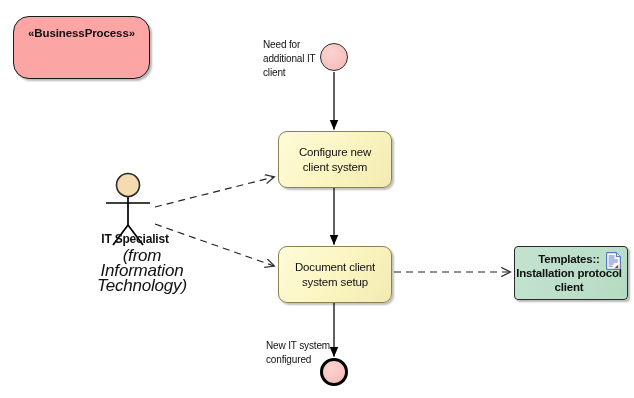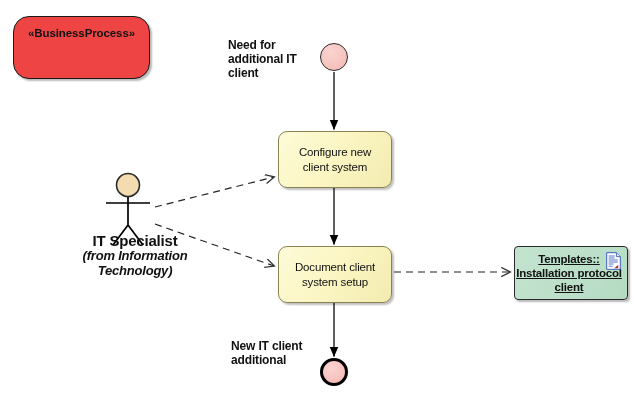--- a/index.html
+++ b/index.html
@@ -27,21 +27,21 @@
   }
   
   .bp-frame {
     position: absolute;
     left: 13px;
     top: 16px;
     width: 137px;
     height: 63px;
     border: 1.4px solid #1a1a1a;
     border-radius: 16px;
-    background: #ef4444;
+    background: #fca5a5;
     box-shadow: 2px 2px 2px rgba(0,0,0,0.28);
     box-sizing: border-box;
   }
   .bp-text {
     position: absolute;
     left: 0;
     top: 9px;
     width: 100%;
     text-align: center;
     line-height: 14px;
@@ -100,21 +100,20 @@
     justify-content: center;
   }
   .artifact-label {
     font-size: 11.5px;
     color: #111111;
     font-weight: bold;
     text-align: center;
     line-height: 14px;
     letter-spacing: -0.2px;
     padding: 0 4px 0 0;
-    text-decoration: underline;
   }
   .doc-icon {
     position: absolute;
     right: 6px;
     top: 5px;
     width: 15px;
     height: 18px;
   }
   
   .initial-node {
@@ -135,56 +134,57 @@
     width: 28px;
     height: 28px;
     border-radius: 50%;
     border: 3.2px solid #000000;
     background: radial-gradient(circle at 38% 32%, #fbd4d0 0%, #f7c3bf 60%, #f0b0ac 100%);
     box-sizing: border-box;
   }
   
   .note {
     position: absolute;
-    font-size: 12px;
-    color: #111111;
-    font-weight: bold;
+    font-size: 10px;
+    color: #111111;
+    font-weight: normal;
     line-height: 14px;
     letter-spacing: -0.15px;
+    margin-left: 35px;
   }
   #note-start { left: 228px; top: 38px; width: 75px; }
   #note-end   { left: 231px; top: 339px; width: 92px; }
   
   .actor-wrap {
     position: absolute;
     left: 80px;
     top: 166px;
     width: 110px;
     height: 132px;
   }
   .actor-name {
     position: absolute;
     left: 0;
     top: 66px;
     width: 110px;
     text-align: center;
-    font-size: 15px;
+    font-size: 12px;
     font-weight: bold;
     color: #111111;
     letter-spacing: -0.2px;
   }
   .actor-from {
     position: absolute;
-    left: 0;
+    left: 7px;
     top: 82px;
     width: 110px;
     text-align: center;
-    font-size: 13px;
+    font-size: 17px;
     font-style: italic;
-    font-weight: bold;
+    font-weight: normal;
     color: #111111;
     line-height: 15px;
     letter-spacing: -0.2px;
   }
 </style>
 </head>
 <body>
 
 <div id="canvas">
 
@@ -219,21 +219,21 @@
     </g>
   </svg>
 
   <div class="bp-frame">
     <div class="bp-text">
       <div class="bp-stereotype">«BusinessProcess»</div>
     </div>
   </div>
 
   <div class="note" id="note-start">Need for additional IT client</div>
-  <div class="note" id="note-end">New IT client additional</div>
+  <div class="note" id="note-end">New IT system configured</div>
 
   <div class="initial-node"></div>
 
   <div class="action" id="action-document">
     <span class="action-label">Document client system setup</span>
   </div>
 
   <div class="action" id="action-configure">
     <span class="action-label">Configure new client system</span>
   </div>

